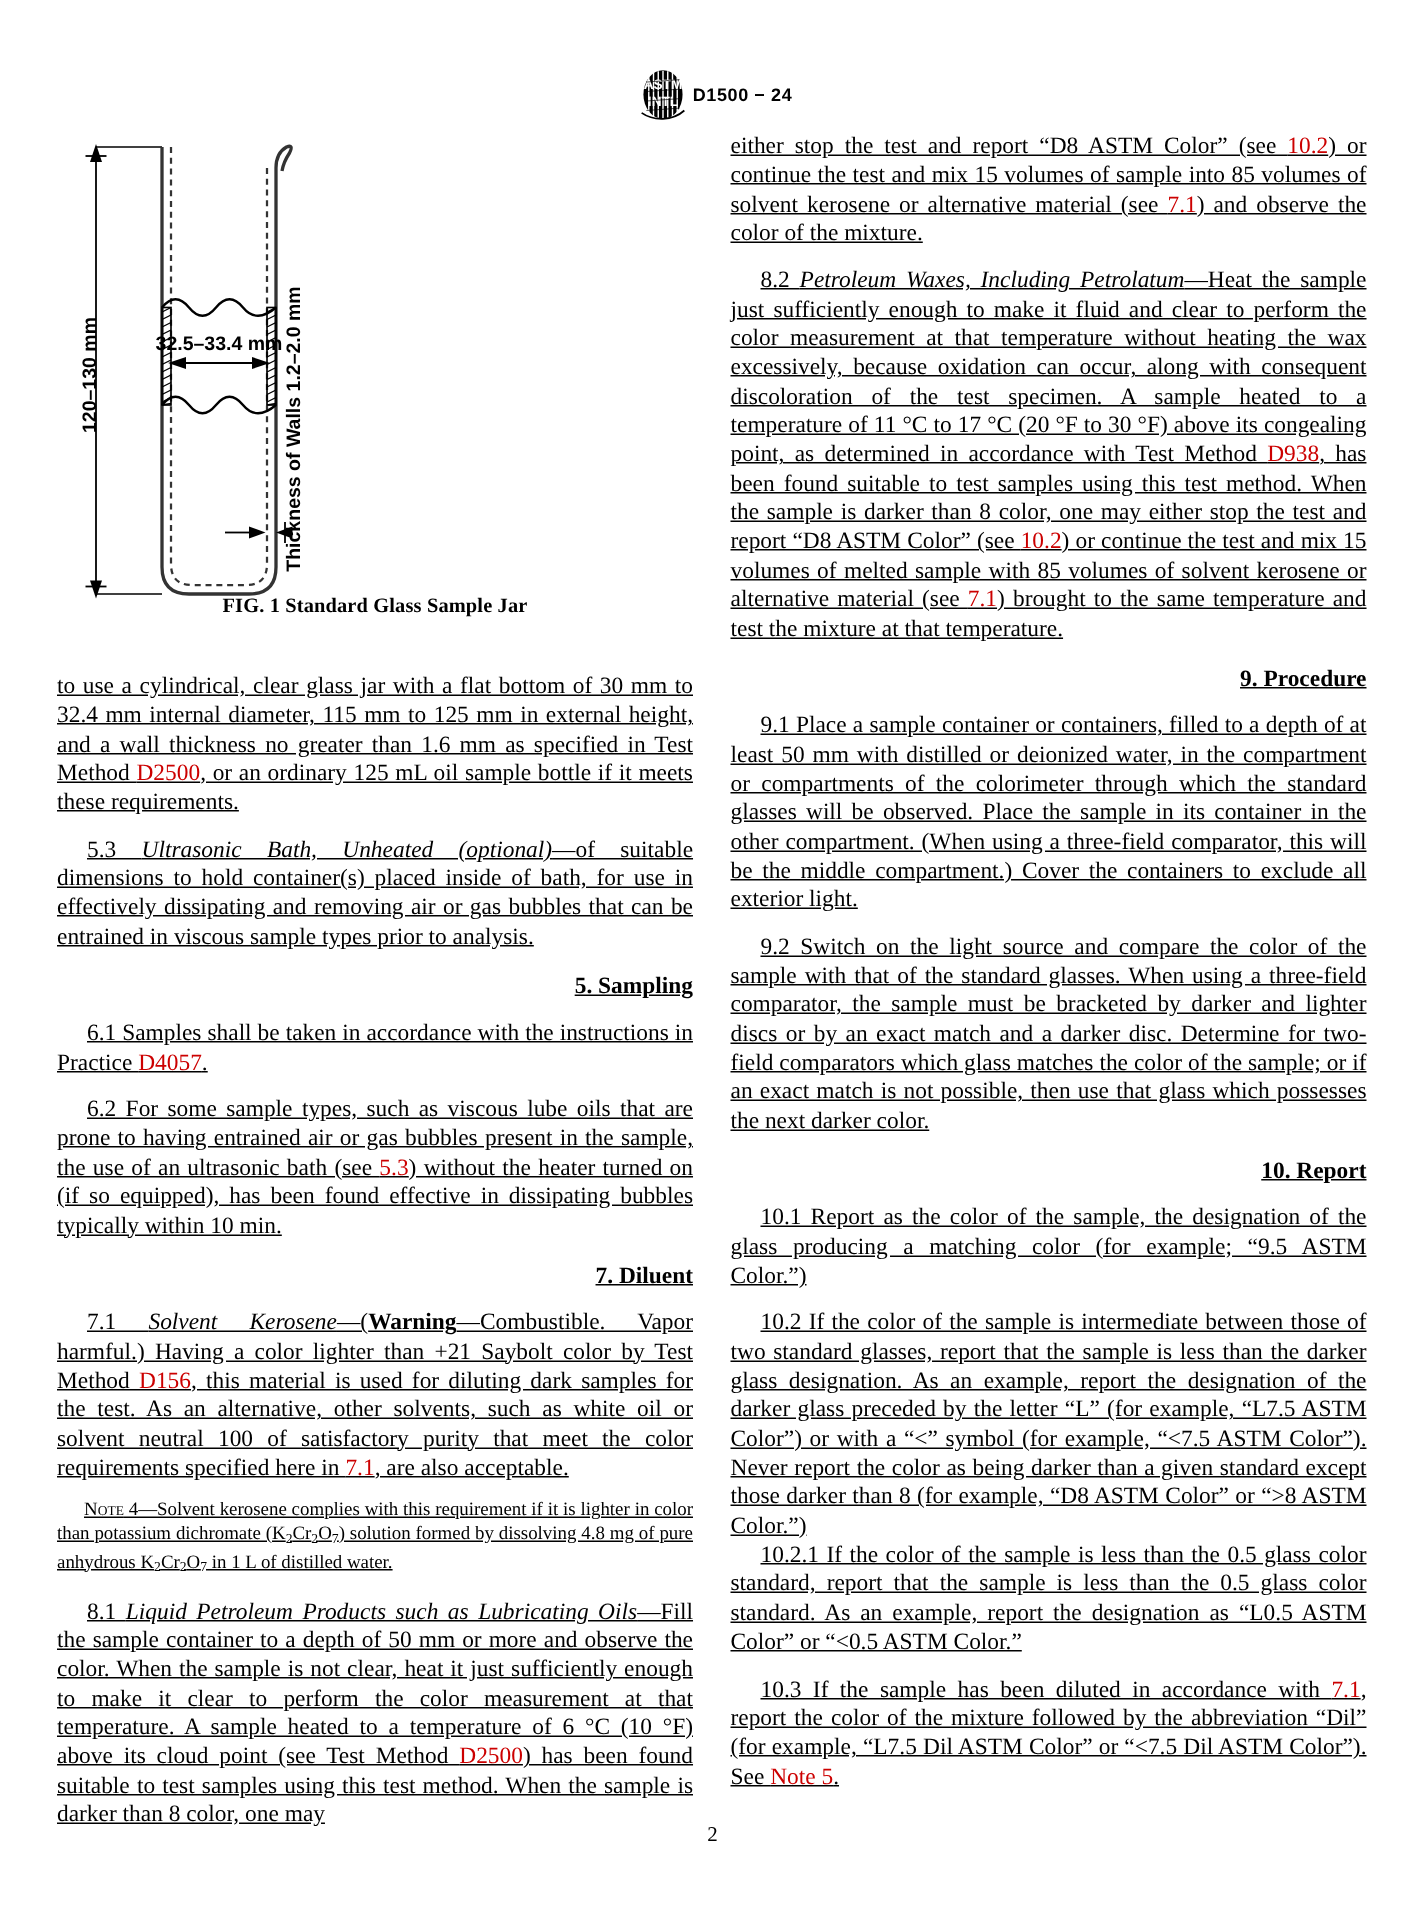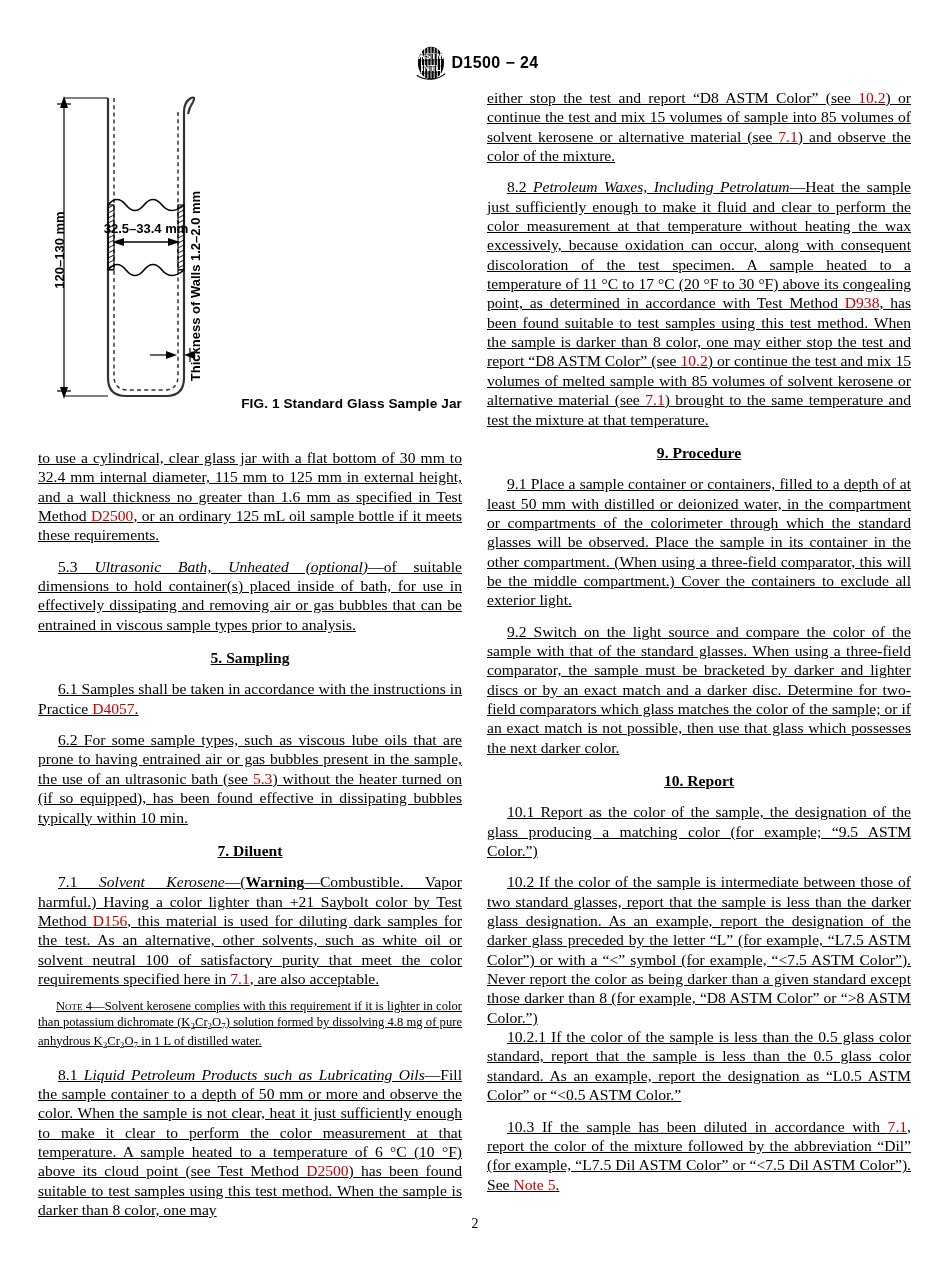--- a/index.html
+++ b/index.html
@@ -32,21 +32,21 @@
     align-items: center;
     justify-content: center;
   }
   .astm-logo {
     width: 40px;
     height: 34px;
     flex: 0 0 auto;
   }
   .header-title {
     font-family: "Liberation Sans", "DejaVu Sans", sans-serif;
-    font-size: 16px;
+    font-size: 12px;
     font-weight: bold;
     letter-spacing: 0.4px;
     white-space: nowrap;
   }
 
   
   .col {
     position: absolute;
     width: 424px;
     top: 88px;
@@ -65,21 +65,21 @@
     hyphens: manual;
   }
   p.body.cont { text-indent: 0; }
   p.gap { margin-top: 12px; }
 
   h3.section {
     margin: 0;
     font-size: 15.6px;
     font-weight: bold;
     line-height: 19.35px;
-    text-align: center;
+    text-align: right;
     text-indent: 0;
   }
   h3.section.gap { margin-top: 14px; }
 
   .note {
     margin: 0;
     font-size: 12.6px;
     line-height: 15.4px;
     text-align: justify;
     text-indent: 18px;
@@ -102,22 +102,22 @@
     top: 90px;
     width: 424px;
     height: 332px;
   }
   .figure svg { display: block; }
   .figcaption {
     position: absolute;
     left: 38px;
     top: 396px;
     width: 424px;
-    text-align: right;
-    font-family: Liberation Sans, sans-serif;
+    text-align: center;
+    font-family: Liberation Serif, serif;
     font-size: 13.6px;
     font-weight: bold;
     letter-spacing: 0.1px;
   }
 
   
   .footer {
     position: absolute;
     left: 0;
     top: 1216px;

